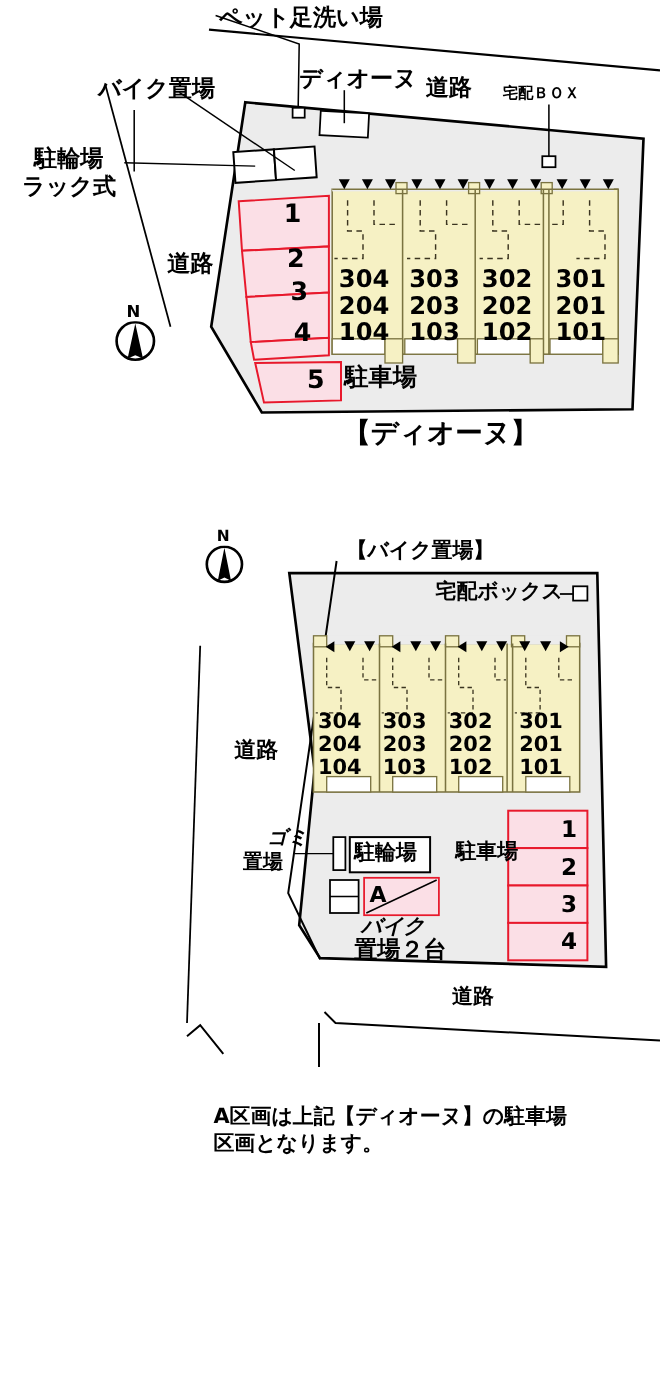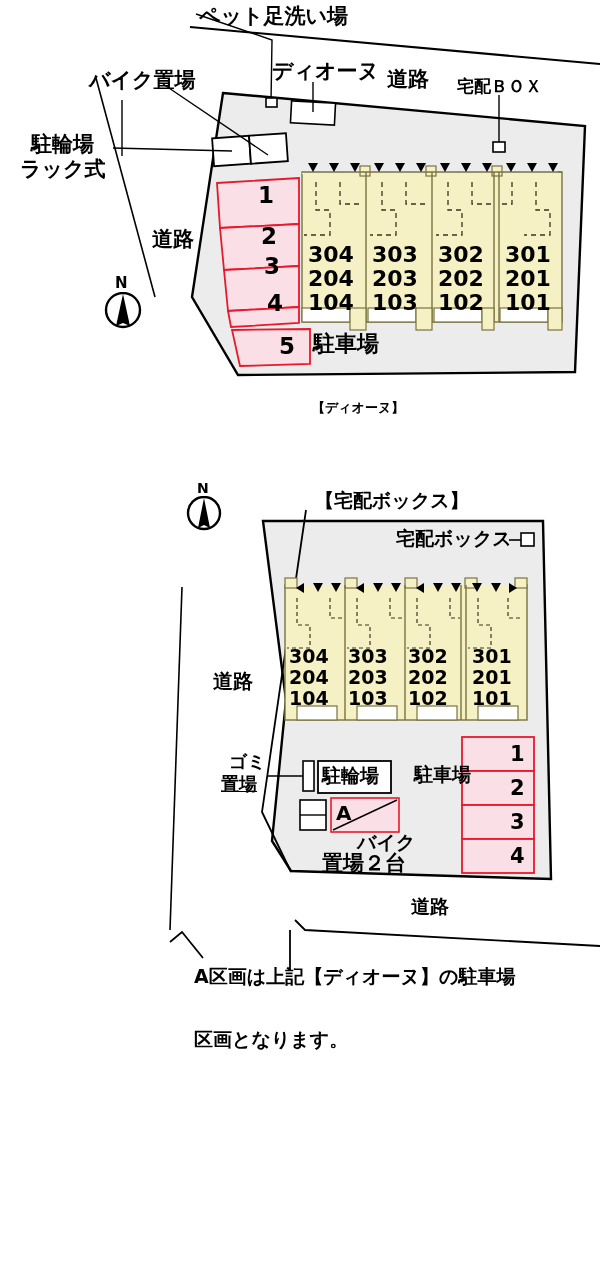--- a/index.html
+++ b/index.html
@@ -192,21 +192,21 @@
   </svg>
 
   <div class="lbl jp" style="left:199px;top:5px;font-size:21px;">ペット足洗い場</div>
 
   <div class="lbl jp" style="left:42px;top:69px;font-size:21px;margin-left:47px;">バイク置場</div>
 
   <div class="lbl jp" style="left:272px;top:60px;font-size:21px;">ディオーヌ</div>
 
   <div class="lbl jp" style="left:387px;top:68px;font-size:21px;">道路</div>
 
-  <div class="lbl jp" style="left:457px;top:78px;font-size:17px;letter-spacing:0px;">宅配ＢＯＸ</div>
+  <div class="lbl jp" style="left:457px;top:78px;font-size:14px;letter-spacing:0px;">宅配ＢＯＸ</div>
 
   <div class="lbl jp" style="left:31px;top:133px;font-size:21px;">駐輪場</div>
 
   <div class="lbl jp" style="left:20px;top:158px;font-size:21px;text-align:right;">ラック式</div>
 
   <div class="lbl jp" style="left:152px;top:228px;font-size:21px;">道路</div>
 
   <div class="lbl jp" style="left:313px;top:332px;font-size:22px;">駐車場</div>
 
   <div style="position:absolute;left:103px;top:278px;width:44px;height:62px;">
@@ -232,44 +232,44 @@
   <div class="lbl" style="left:372px;top:291px;font-size:22px;font-weight:700;">103</div>
 
   <div class="lbl" style="left:438px;top:243px;font-size:22px;font-weight:700;">302</div>
   <div class="lbl" style="left:438px;top:267px;font-size:22px;font-weight:700;">202</div>
   <div class="lbl" style="left:438px;top:291px;font-size:22px;font-weight:700;">102</div>
 
   <div class="lbl" style="left:505px;top:243px;font-size:22px;font-weight:700;">301</div>
   <div class="lbl" style="left:505px;top:267px;font-size:22px;font-weight:700;">201</div>
   <div class="lbl" style="left:505px;top:291px;font-size:22px;font-weight:700;">101</div>
 
-  <div class="lbl jp" style="left:312px;top:401px;font-size:13px;">【ディオーヌ】</div>
-
-  <div class="lbl jp" style="left:315px;top:491px;font-size:19px;">【宅配ボックス】</div>
+  <div class="lbl jp" style="left:312px;top:381px;font-size:25px;">【ディオーヌ】</div>
+
+  <div class="lbl jp" style="left:315px;top:491px;font-size:19px;">【バイク置場】</div>
 
   <div style="position:absolute;left:186px;top:483px;width:44px;height:62px;">
     <div class="lbl jp" style="left:11px;top:-2px;font-size:14px;font-weight:700;">N</div>
     <svg width="40" height="44" viewBox="0 0 40 44" style="position:absolute;left:0;top:13px;">
       <circle cx="18" cy="17" r="16" fill="#fff" stroke="#000" stroke-width="2.4"></circle>
       <polygon points="18,2 24,32 18,29 12,32" fill="#000"></polygon>
     </svg>
   </div>
 
   <div class="lbl jp" style="left:396px;top:529px;font-size:19px;">宅配ボックス</div>
 
   <div class="lbl jp" style="left:213px;top:671px;font-size:20px;">道路</div>
 
-  <div class="lbl jp" style="left:229px;top:753px;font-size:18px;">ゴミ</div>
+  <div class="lbl jp" style="left:243px;top:753px;font-size:18px;font-style:italic;">ゴミ</div>
   <div class="lbl jp" style="left:221px;top:775px;font-size:18px;text-decoration:underline;">置場</div>
 
   <div class="lbl jp" style="left:322px;top:766px;font-size:19px;">駐輪場</div>
 
   <div class="lbl jp" style="left:414px;top:764px;font-size:19px;width:20px;line-height:1.12;">駐車場</div>
 
-  <div class="lbl jp" style="left:357px;top:833px;font-size:19px;">バイク</div>
+  <div class="lbl jp" style="left:328px;top:833px;font-size:19px;font-style:italic;">バイク</div>
   <div class="lbl jp" style="left:322px;top:852px;font-size:21px;">置場２台</div>
 
   <div class="lbl jp" style="left:336px;top:803px;font-size:20px;">A</div>
 
   <div class="lbl jp" style="left:411px;top:897px;font-size:19px;">道路</div>
 
   <div class="lbl jp" style="left:510px;top:743px;font-size:21px;">1</div>
   <div class="lbl jp" style="left:510px;top:777px;font-size:21px;">2</div>
   <div class="lbl jp" style="left:510px;top:811px;font-size:21px;">3</div>
   <div class="lbl jp" style="left:510px;top:845px;font-size:21px;">4</div>
@@ -283,16 +283,16 @@
   <div class="lbl" style="left:348px;top:689px;font-size:19px;font-weight:700;">103</div>
 
   <div class="lbl" style="left:408px;top:647px;font-size:19px;font-weight:700;">302</div>
   <div class="lbl" style="left:408px;top:668px;font-size:19px;font-weight:700;">202</div>
   <div class="lbl" style="left:408px;top:689px;font-size:19px;font-weight:700;">102</div>
 
   <div class="lbl" style="left:472px;top:647px;font-size:19px;font-weight:700;">301</div>
   <div class="lbl" style="left:472px;top:668px;font-size:19px;font-weight:700;">201</div>
   <div class="lbl" style="left:472px;top:689px;font-size:19px;font-weight:700;">101</div>
 
-  <div class="lbl jp" style="left:194px;top:967px;font-size:19px;">A区画は上記【ディオーヌ】の駐車場</div>
+  <div class="lbl jp" style="left:194px;top:1006px;font-size:19px;">A区画は上記【ディオーヌ】の駐車場</div>
   <div class="lbl jp" style="left:194px;top:1030px;font-size:19px;">区画となります。</div>
 
 </div>
 
 </body></html>

